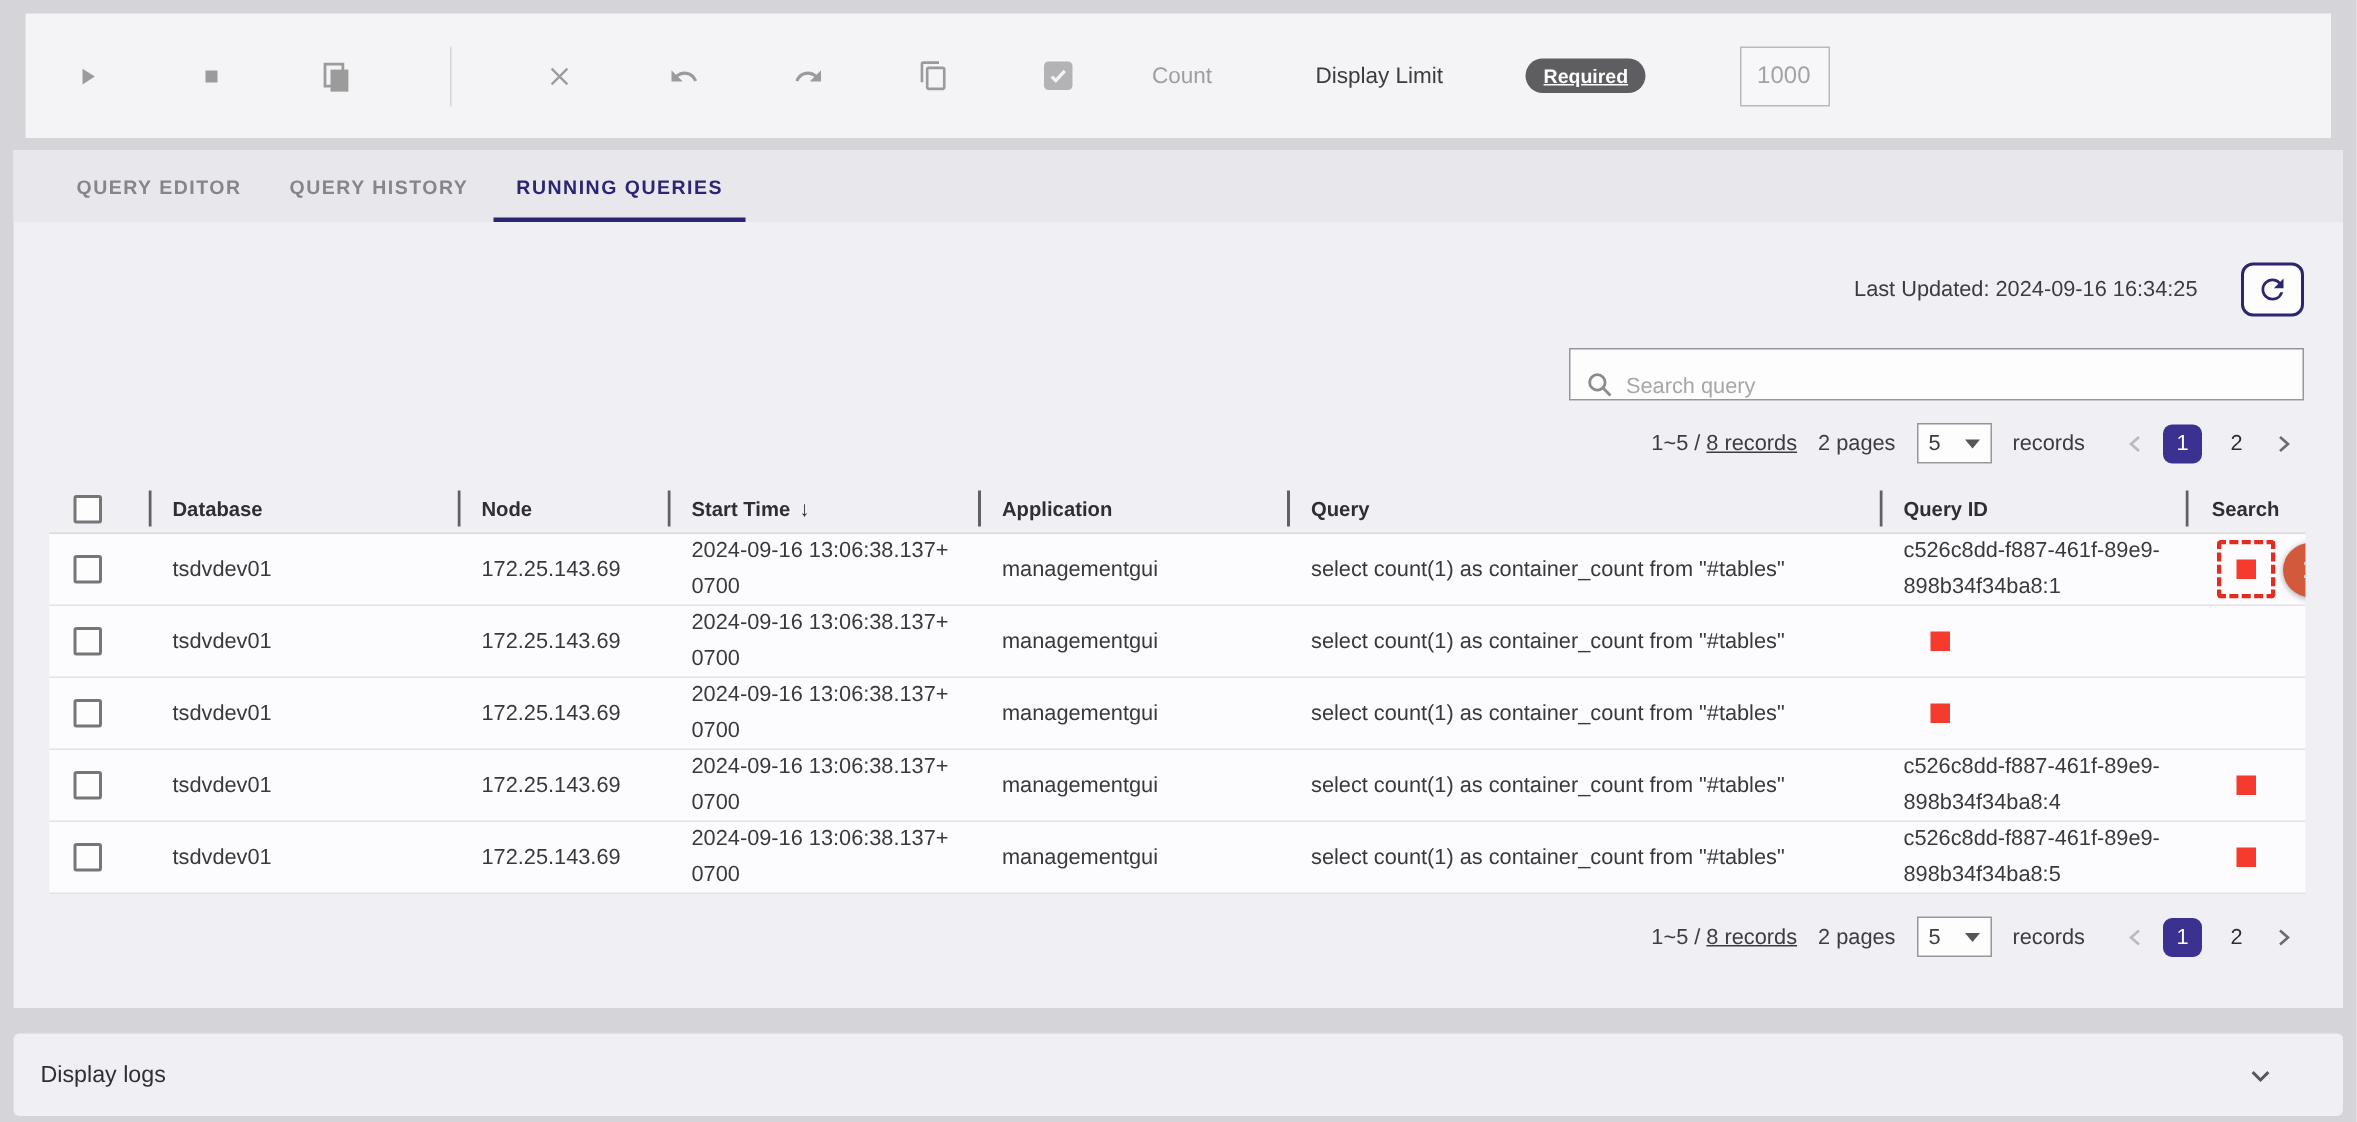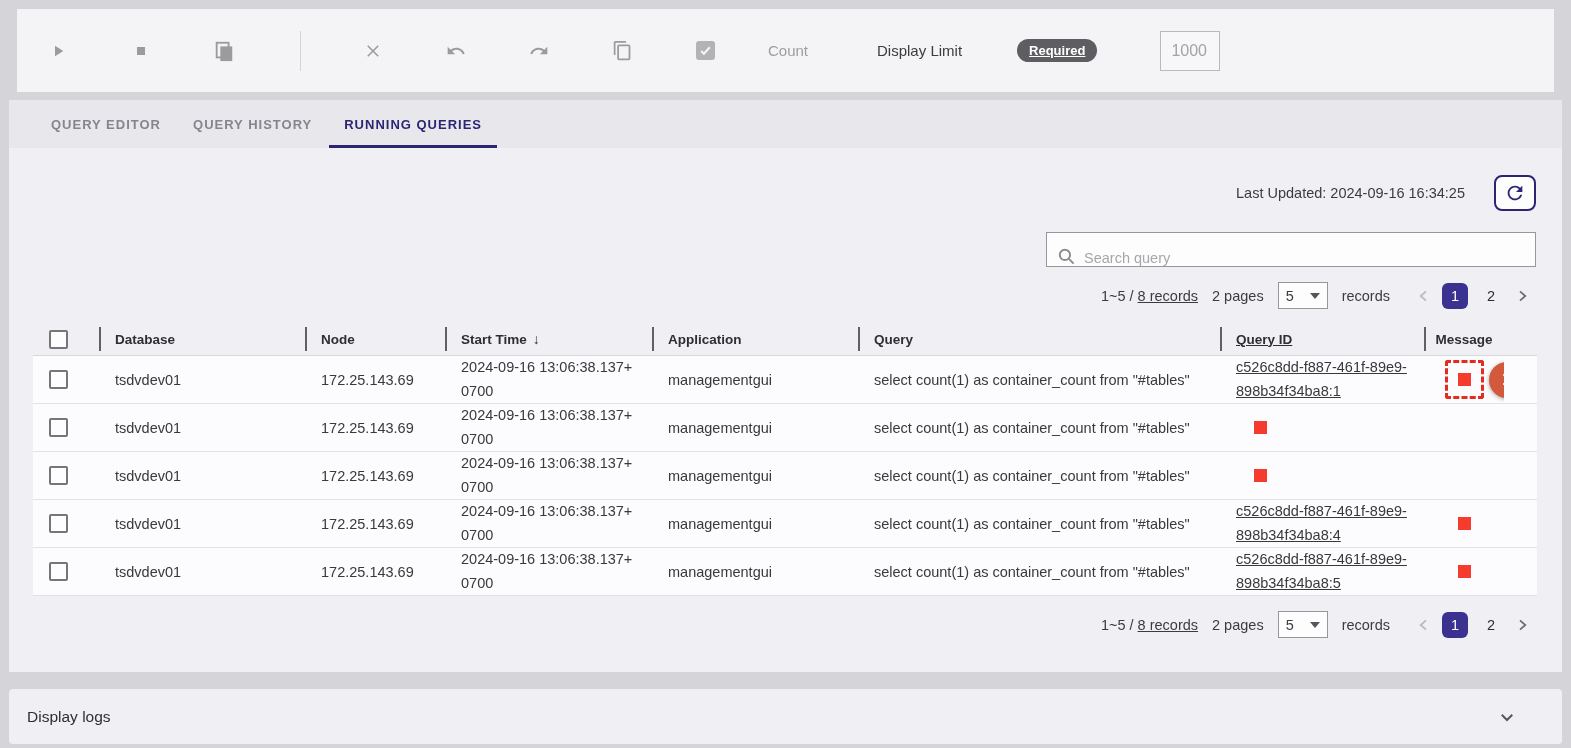--- a/index.html
+++ b/index.html
@@ -78,22 +78,22 @@
   .trow { display:flex; align-items:center; }
   .thead { height:33px; font-size:13.5px; font-weight:bold; color:#2f2f33; }
   .tbody-row { height:48px; background:#fcfbfd; border-bottom:1px solid #e2e1e6; font-size:14.5px; }
   .thead { border-bottom:1px solid #d8d7dc; }
   .cell { padding:0 16px; display:flex; align-items:center; height:100%; overflow:hidden; }
   .c-check { width:66px; }
   .c-db    { width:206px; }
   .c-node  { width:140px; }
   .c-start { width:207px; }
   .c-app   { width:206px; }
-  .c-query { width:362px; }
-  .c-qid   { width:204px;text-decoration:underline; }
+  .c-query { width:395px; }
+  .c-qid   { width:204px; }
   .c-act   { width:80px; justify-content:center; position:relative; }
   .hcell { position:relative; }
   .hcell .sep { position:absolute; left:0; top:50%; transform:translateY(-50%);
     width:2px; height:24px; background:#606066; }
   .wrap2 { word-break:break-all; line-height:1.65; }
   .row-checkbox { width:19px; height:19px; border:2px solid #767679; border-radius:2px;
     background:#fdfdfe; cursor:pointer; }
   .sort-arrow { margin-left:6px; font-size:14px; }
   .stop-sq { width:13px; height:13px; background:var(--action-red); cursor:pointer; }
   .annotation-box { width:39px; height:39px; border:3px dashed var(--annotation-red);
@@ -237,21 +237,21 @@
       <div class="cell c-query hcell">
           <span class="sep"></span>
           <span>Query</span>
         </div>
       <div class="cell c-qid hcell">
           <span class="sep"></span>
           <span>Query ID</span>
         </div>
       <div class="cell c-act hcell">
           <span class="sep"></span>
-          <span>Message</span>
+          <span>Search</span>
         </div>
     </div>
 
     <div class="trow tbody-row">
       <div class="cell c-check">
           <span class="row-checkbox"></span>
         </div>
       <div class="cell c-db">tsdvdev01</div>
       <div class="cell c-node">172.25.143.69</div>
       <div class="cell c-start">

